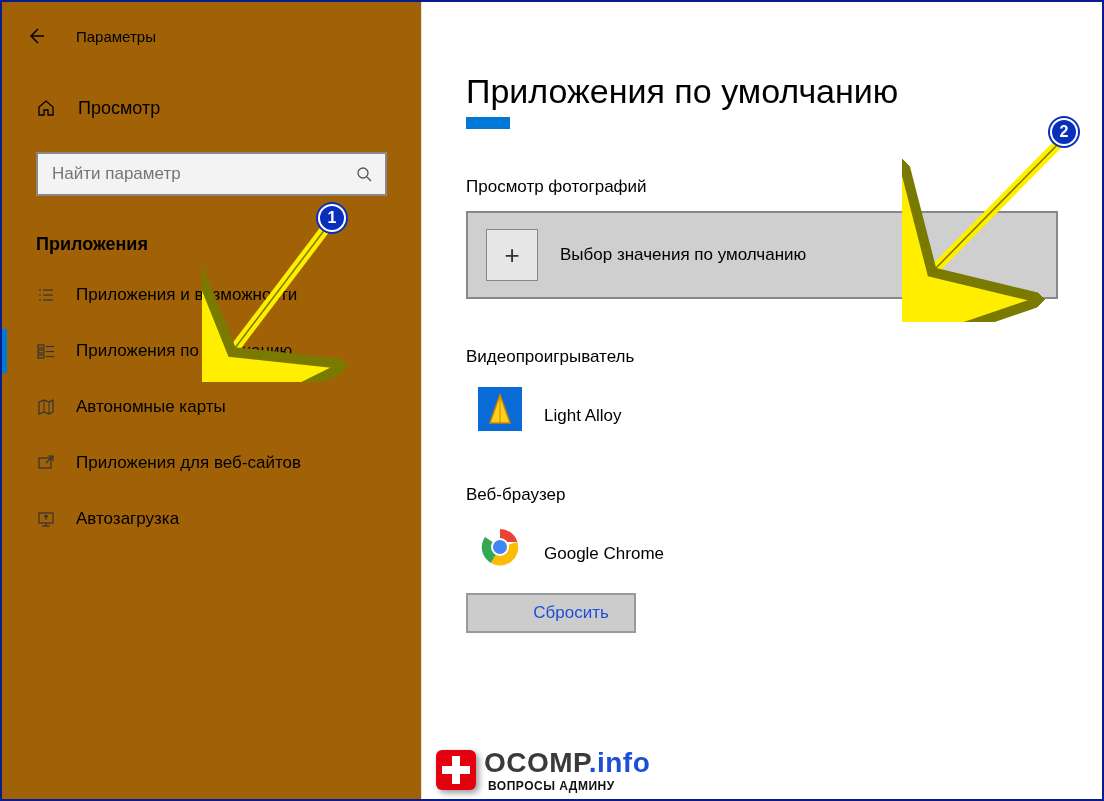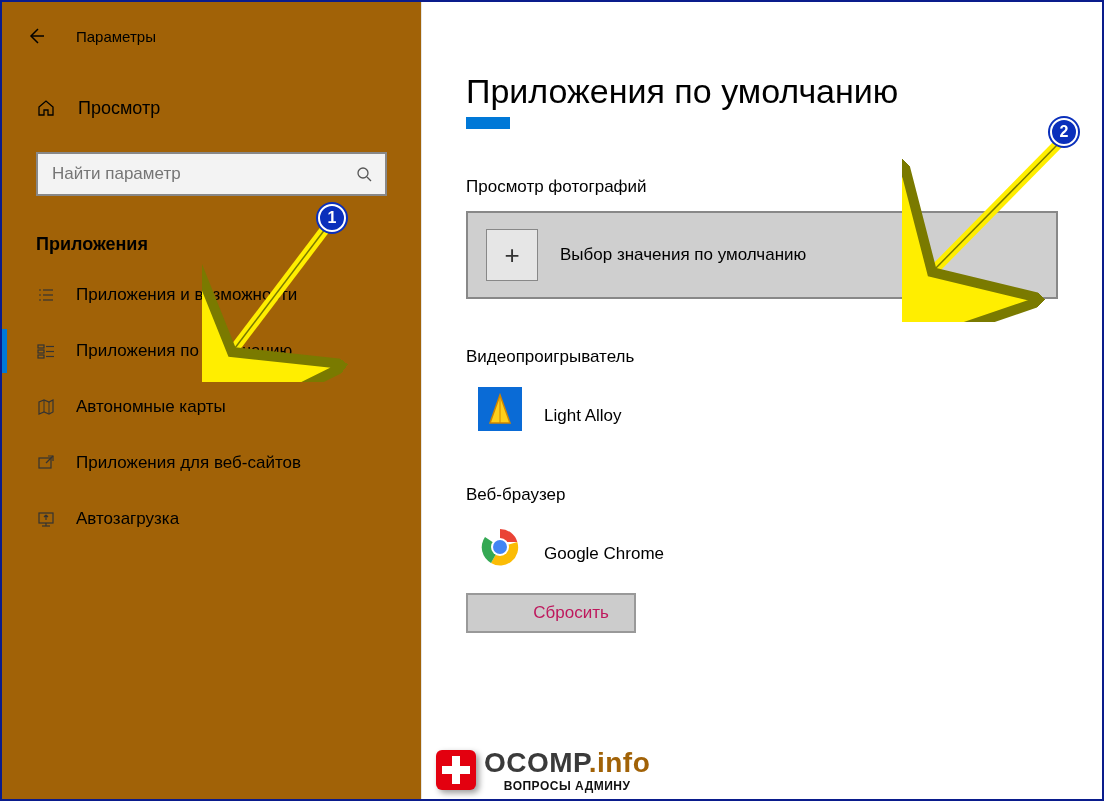--- a/index.html
+++ b/index.html
@@ -67,37 +67,37 @@
     font-size: 26px; color:#333; margin-left: 18px;
   }
   .choose-label { font-size: 17px; margin-left: 22px; color:#000; }
   .app-row { display:flex; align-items:center; margin-top: 14px; height: 56px; padding-left: 12px; cursor:pointer; }
   .app-icon { width: 44px; height: 44px; display:flex; align-items:center; justify-content:center; }
   .app-label { font-size: 17px; margin-left: 22px; color:#000;margin-top:13px; }
   .reset-text { font-size: 17px; color:#000; margin-top: 48px; width: 560px; line-height: 1.45; }
   .reset-btn {
     margin-top: 18px; width: 170px; height: 40px;
     border: 2px solid #999; background: #ccc;
-    font-size: 17px; color:#be185d; display:flex; align-items:center; justify-content:center;
+    font-size: 17px; color:#1d4ed8; display:flex; align-items:center; justify-content:center;
     cursor:pointer;
     padding-left:40px;
   }
   
   .badge { position:absolute; width:28px; height:28px; border-radius:50%; background:#0a2fbb; border:2px solid #fff; box-shadow:0 0 0 2px #0a2fbb; color:#fff; font-weight:700; font-size:16px; display:flex; align-items:center; justify-content:center; }
   .arrow { position:absolute; pointer-events:none; }
   
   .watermark { position:absolute; left: 434px; bottom: 6px; display:flex; align-items:center; }
   .wm-cross { width:40px; height:40px; background:#e3000f; border-radius:6px; position:relative; box-shadow: 3px 3px 6px rgba(0,0,0,0.4); }
   .wm-cross::before, .wm-cross::after { content:""; position:absolute; background:#fff; }
   .wm-cross::before { left:16px; top:6px; width:8px; height:28px; }
   .wm-cross::after { left:6px; top:16px; width:28px; height:8px; }
   .wm-text { margin-left: 8px; }
   .wm-main { font-size: 28px; font-weight: 800; color:#3a3a3a; text-shadow: 0 0 4px #fff, 0 0 4px #fff; letter-spacing:0.5px; }
-  .wm-main .info { color:#a16207; }
-  .wm-sub { font-size: 12px; font-weight:700; color:#111; background:rgba(255,255,255,0.6); padding:0 4px; letter-spacing:0.5px;text-align:center; }
+  .wm-main .info { color:#1d4ed8; }
+  .wm-sub { font-size: 12px; font-weight:700; color:#111; background:rgba(255,255,255,0.6); padding:0 4px; letter-spacing:0.5px; }
 </style>
 </head>
 <body>
 
 <div class="window">
 
   <div class="sidebar">
     <div class="titlebar">
       <div class="back-btn">
         <svg width="20" height="20" viewBox="0 0 20 20">

